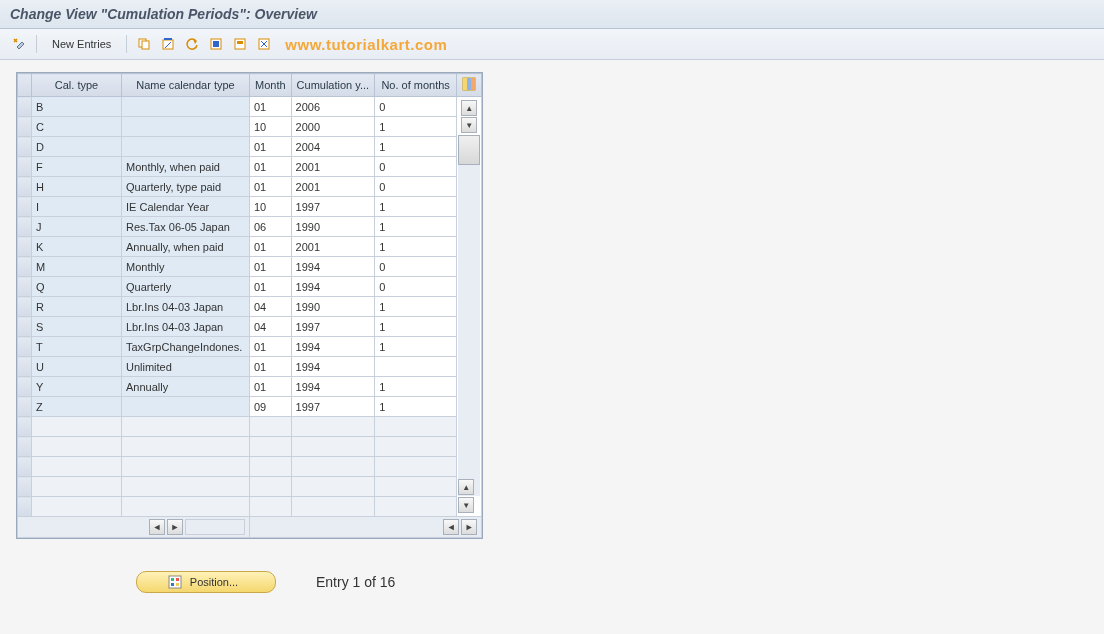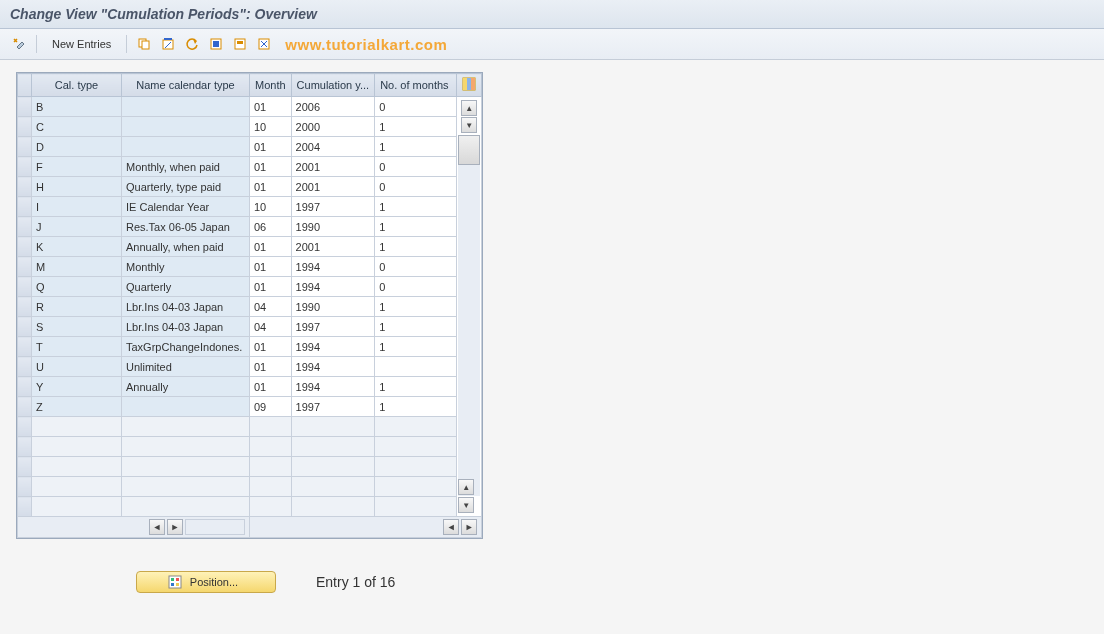--- a/index.html
+++ b/index.html
@@ -78,21 +78,21 @@
       border: 1px solid #b8c4d4;
       padding: 3px 5px;
       text-align: center;
       font-weight: normal;
       font-size: 11px;
       color: #2a3a4a;
       height: 20px;
       overflow: hidden;
       white-space: nowrap;
     }
-    .grid-table th.num { text-align: left; }
+    .grid-table th.num { text-align: center; }
     .grid-table td {
       border: 1px solid #c8d0dc;
       padding: 2px 4px;
       height: 20px;
       background: #fff;
       font-size: 11px;
       overflow: hidden;
       white-space: nowrap;
     }
     .grid-table td.rh {
@@ -164,21 +164,21 @@
       display: flex;
       align-items: center;
       gap: 40px;
       padding-left: 120px;
     }
     .position-btn {
       display: inline-flex;
       align-items: center;
       background: linear-gradient(to bottom, #fff2b8, #f5d76e);
       border: 1px solid #c9a84a;
-      border-radius: 4px;
+      border-radius: 10px;
       height: 22px;
       padding: 0 10px 0 4px;
       gap: 8px;
       cursor: pointer;
       min-width: 140px;
       justify-content: center;
       font-size: 11px;
       color: #333;
     }
     .position-btn .pos-icon {

